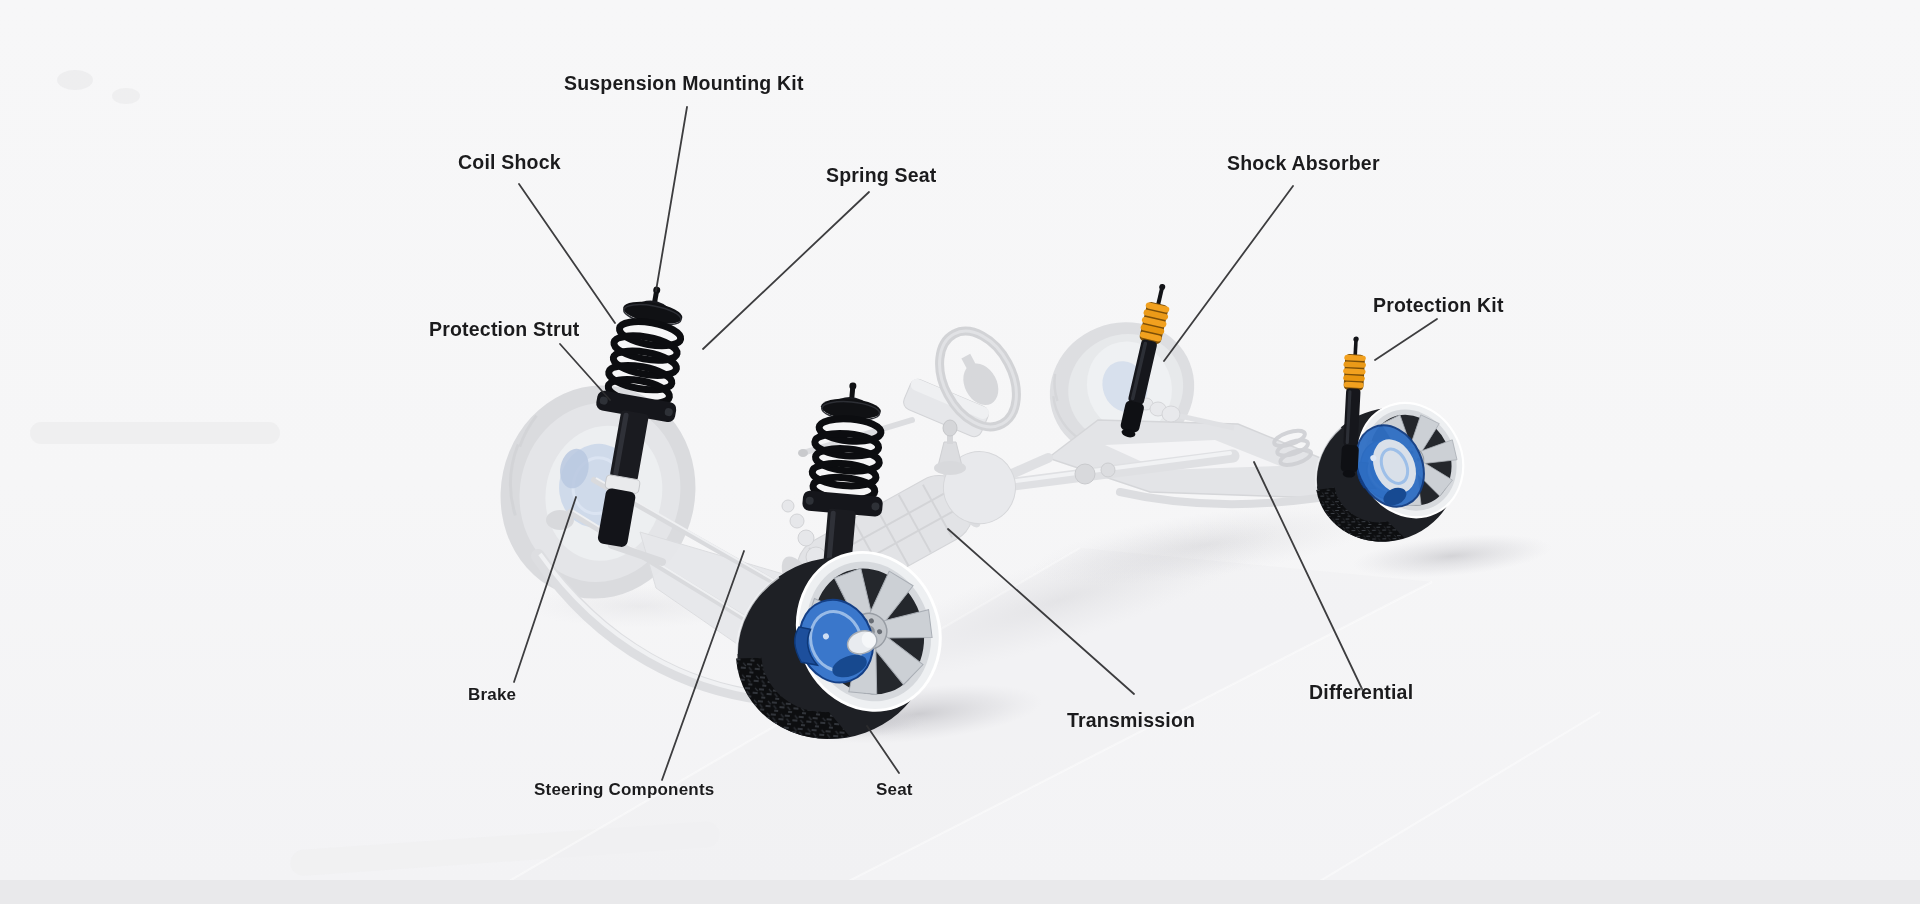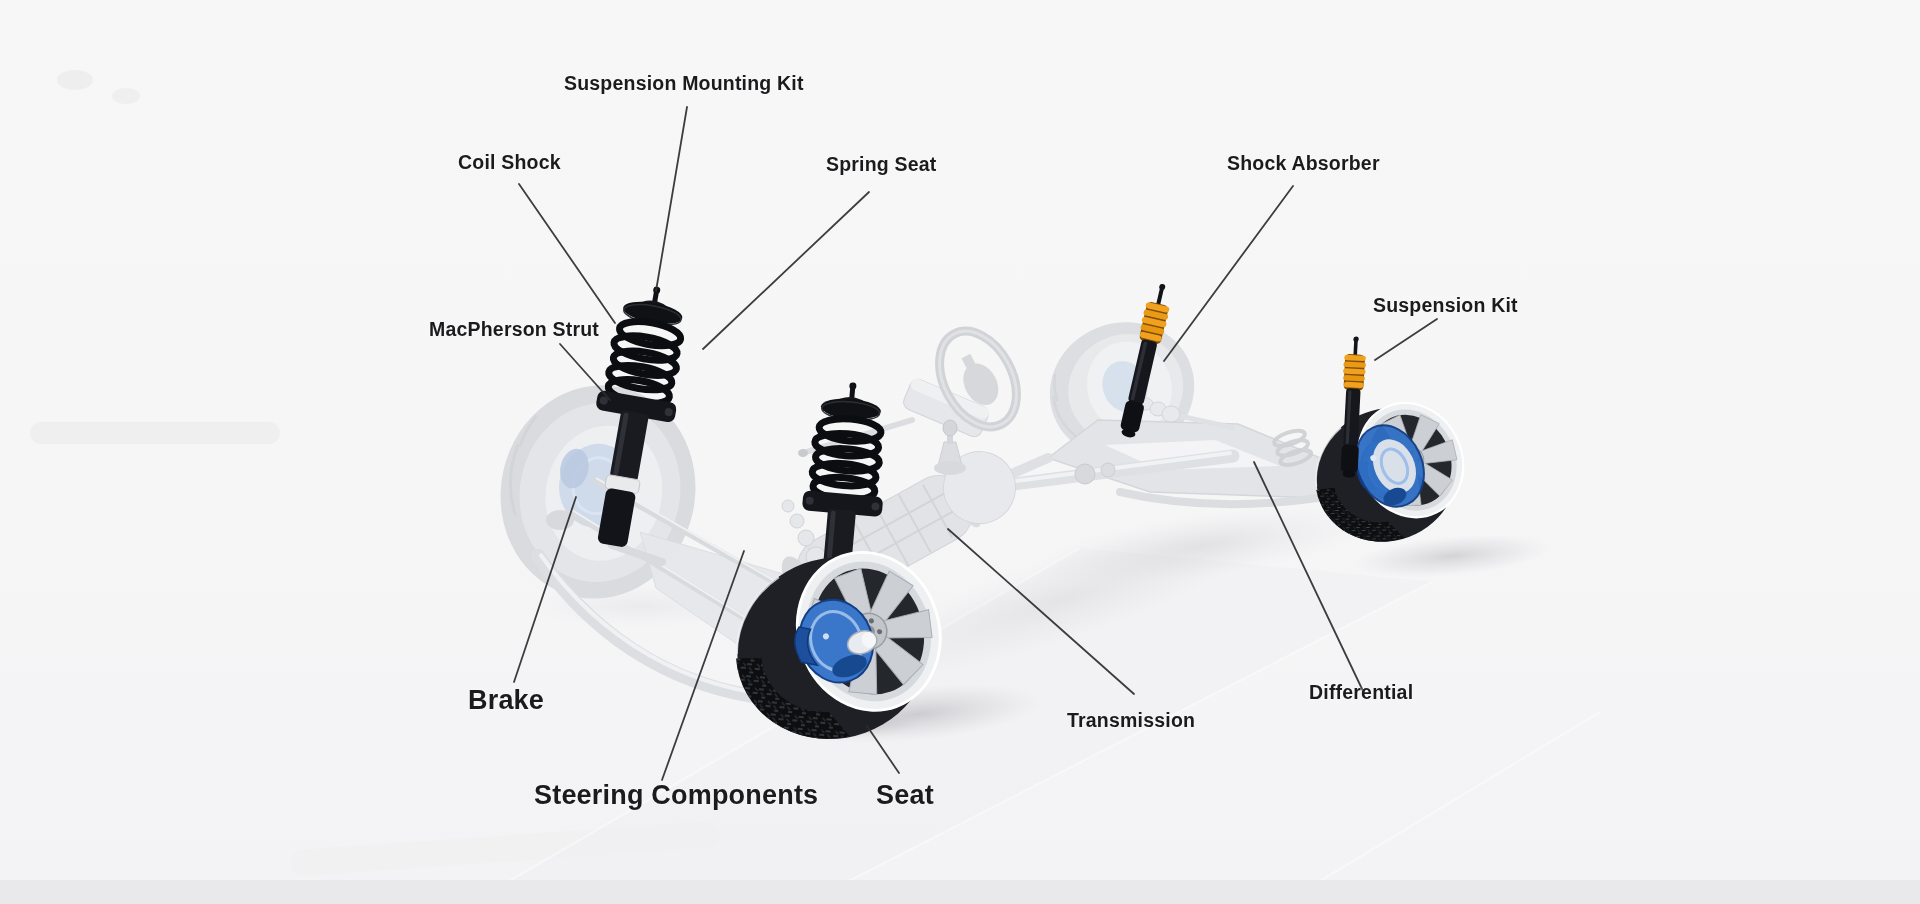--- a/index.html
+++ b/index.html
@@ -13,21 +13,21 @@
   .stage svg{position:absolute;left:0;top:0;}
   .label{
     position:absolute;
     font-weight:bold;
     font-size:19.5px;
     letter-spacing:.2px;
     color:#1b1b1d;
     white-space:nowrap;
     text-shadow:0 0 2px rgba(255,255,255,.85);
   }
-  .label.big{font-size:27px;}
+  .label.big{font-size:17px;}
 </style>
 </head>
 <body>
 
 <div class="stage">
 
 <svg width="1920" height="904" viewBox="0 0 1920 904">
   <defs>
     <radialGradient id="sh">
       <stop offset="0" stop-color="#94949b" stop-opacity=".5"></stop>
@@ -271,23 +271,23 @@
     <line x1="576" y1="497" x2="514" y2="682"></line>
     <line x1="744" y1="551" x2="662" y2="780"></line>
     <line x1="867" y1="726" x2="899" y2="773"></line>
     <line x1="948" y1="529" x2="1134" y2="694"></line>
     <line x1="1254" y1="462" x2="1363" y2="691"></line>
   </g>
 </svg>
 
 <div class="label" style="left:564px;top:72px">Suspension Mounting Kit</div>
 <div class="label" style="left:458px;top:151px">Coil Shock</div>
-<div class="label" style="left:826px;top:153px">Spring Seat</div>
+<div class="label" style="left:826px;top:164px">Spring Seat</div>
 <div class="label" style="left:1227px;top:152px">Shock Absorber</div>
-<div class="label" style="left:429px;top:318px">MacPherson Strut</div>
-<div class="label" style="left:1373px;top:294px">Suspension Kit</div>
+<div class="label" style="left:429px;top:318px">Protection Strut</div>
+<div class="label" style="left:1373px;top:294px">Protection Kit</div>
 <div class="label big" style="left:468px;top:685px">Brake</div>
 <div class="label big" style="left:534px;top:780px">Steering Components</div>
 <div class="label big" style="left:876px;top:780px">Seat</div>
 <div class="label" style="left:1067px;top:709px">Transmission</div>
 <div class="label" style="left:1309px;top:681px">Differential</div>
 
 </div>
 
 </body></html>

